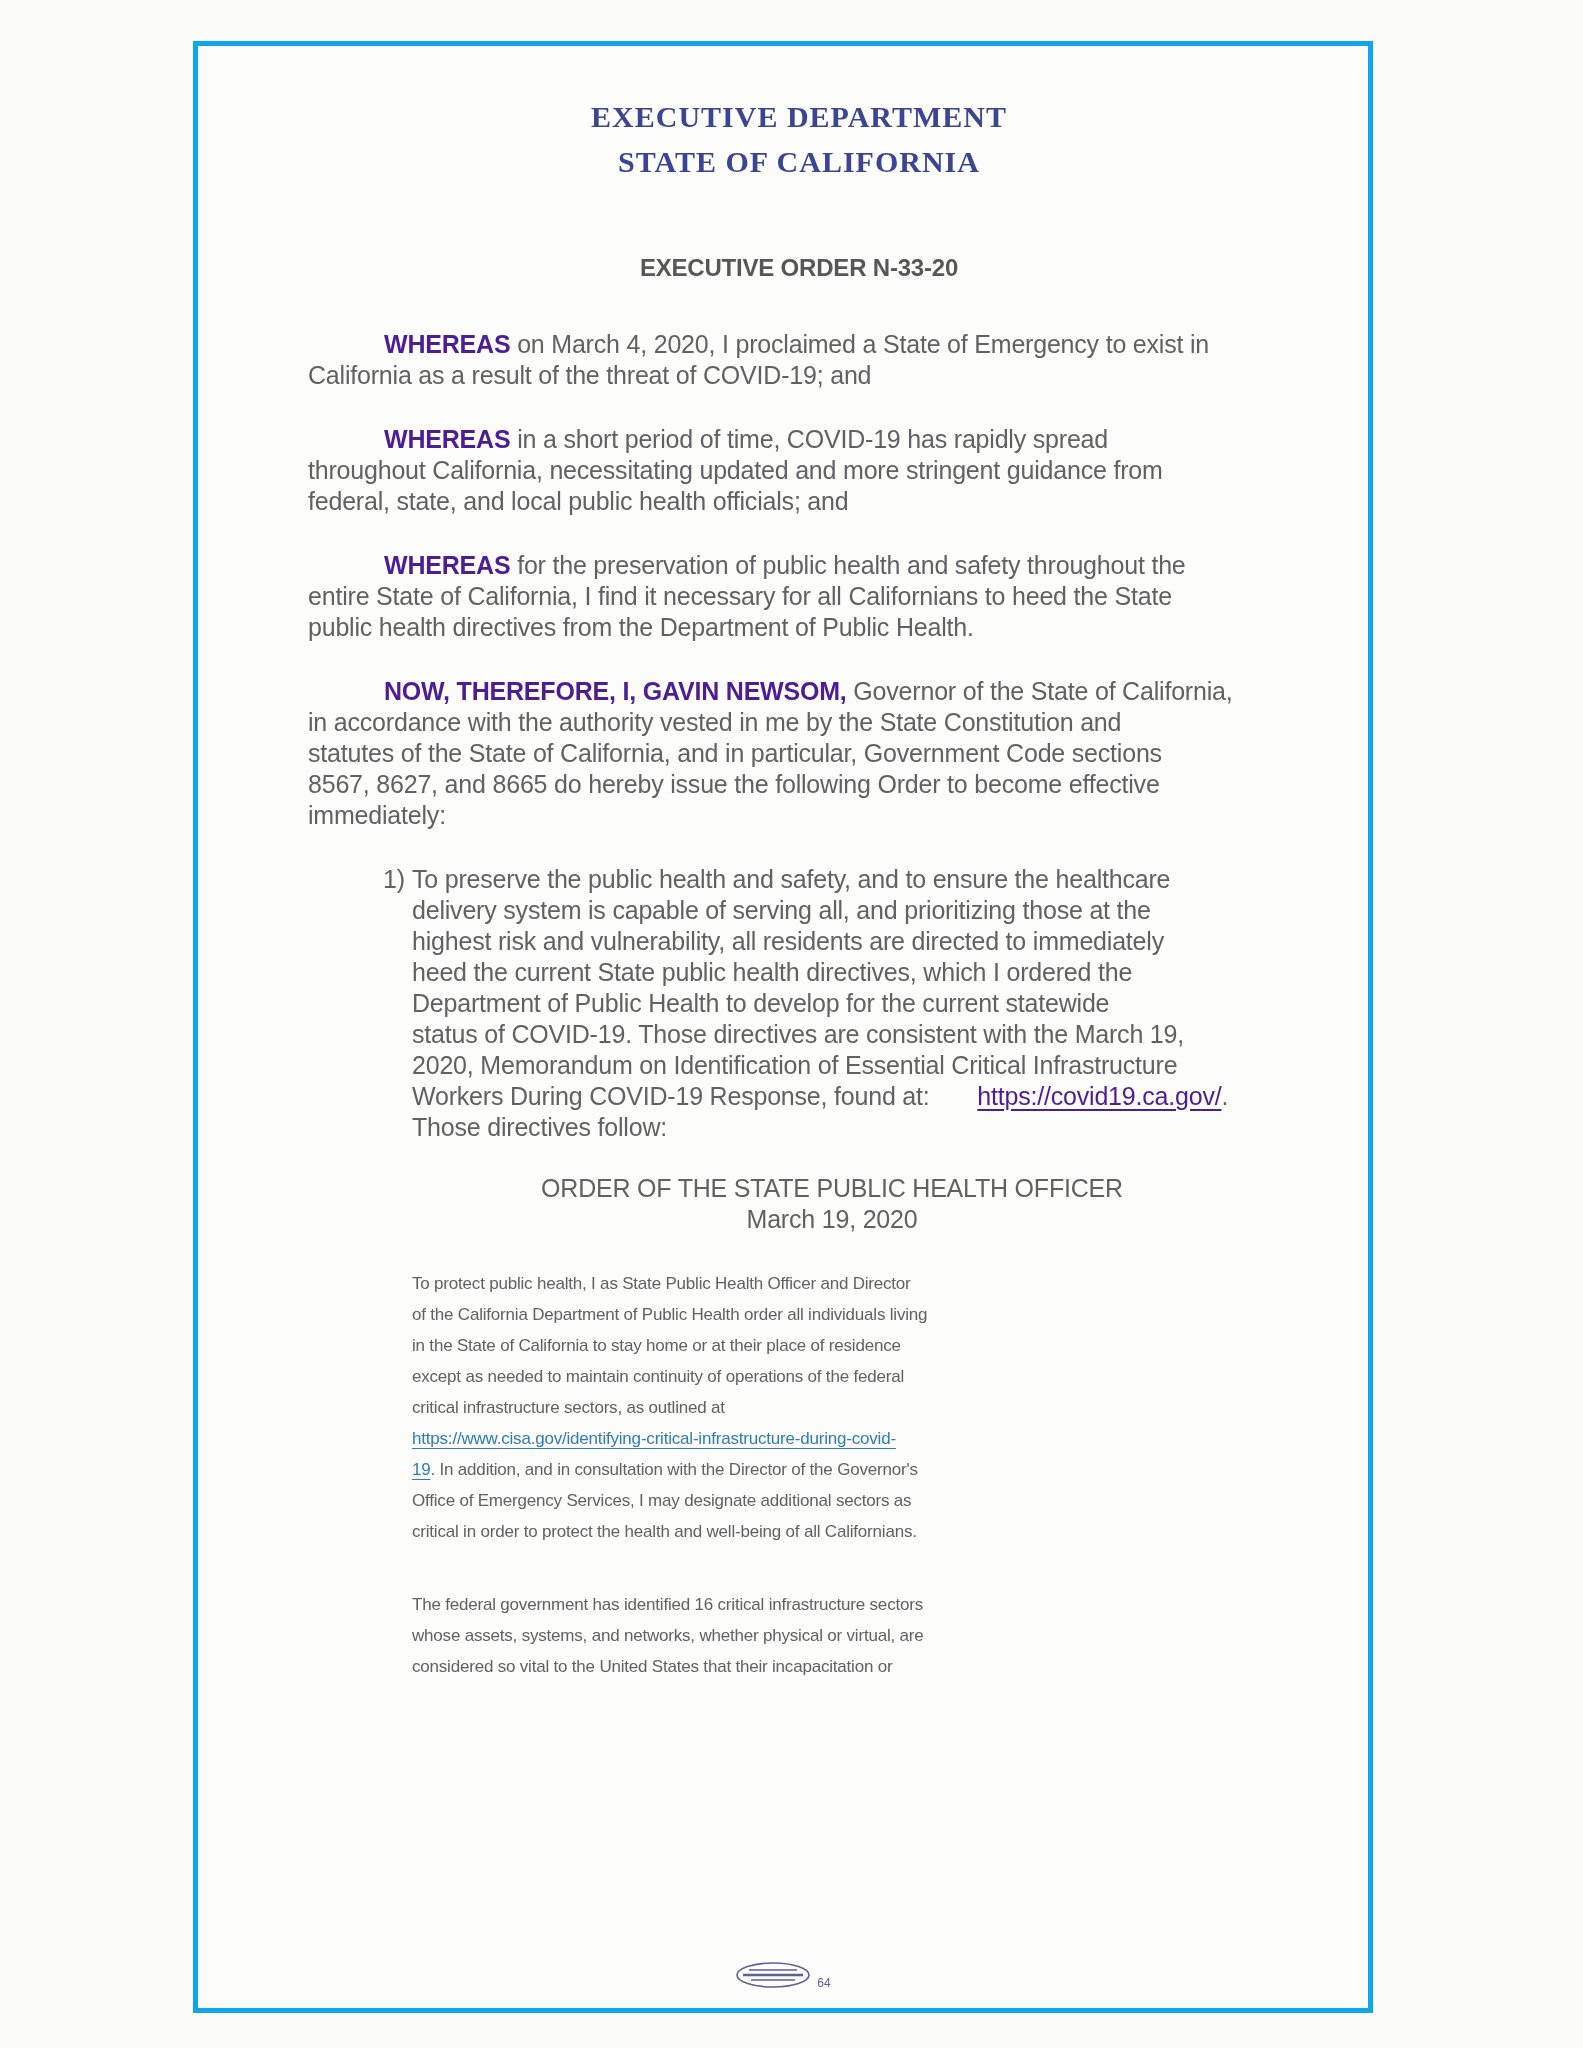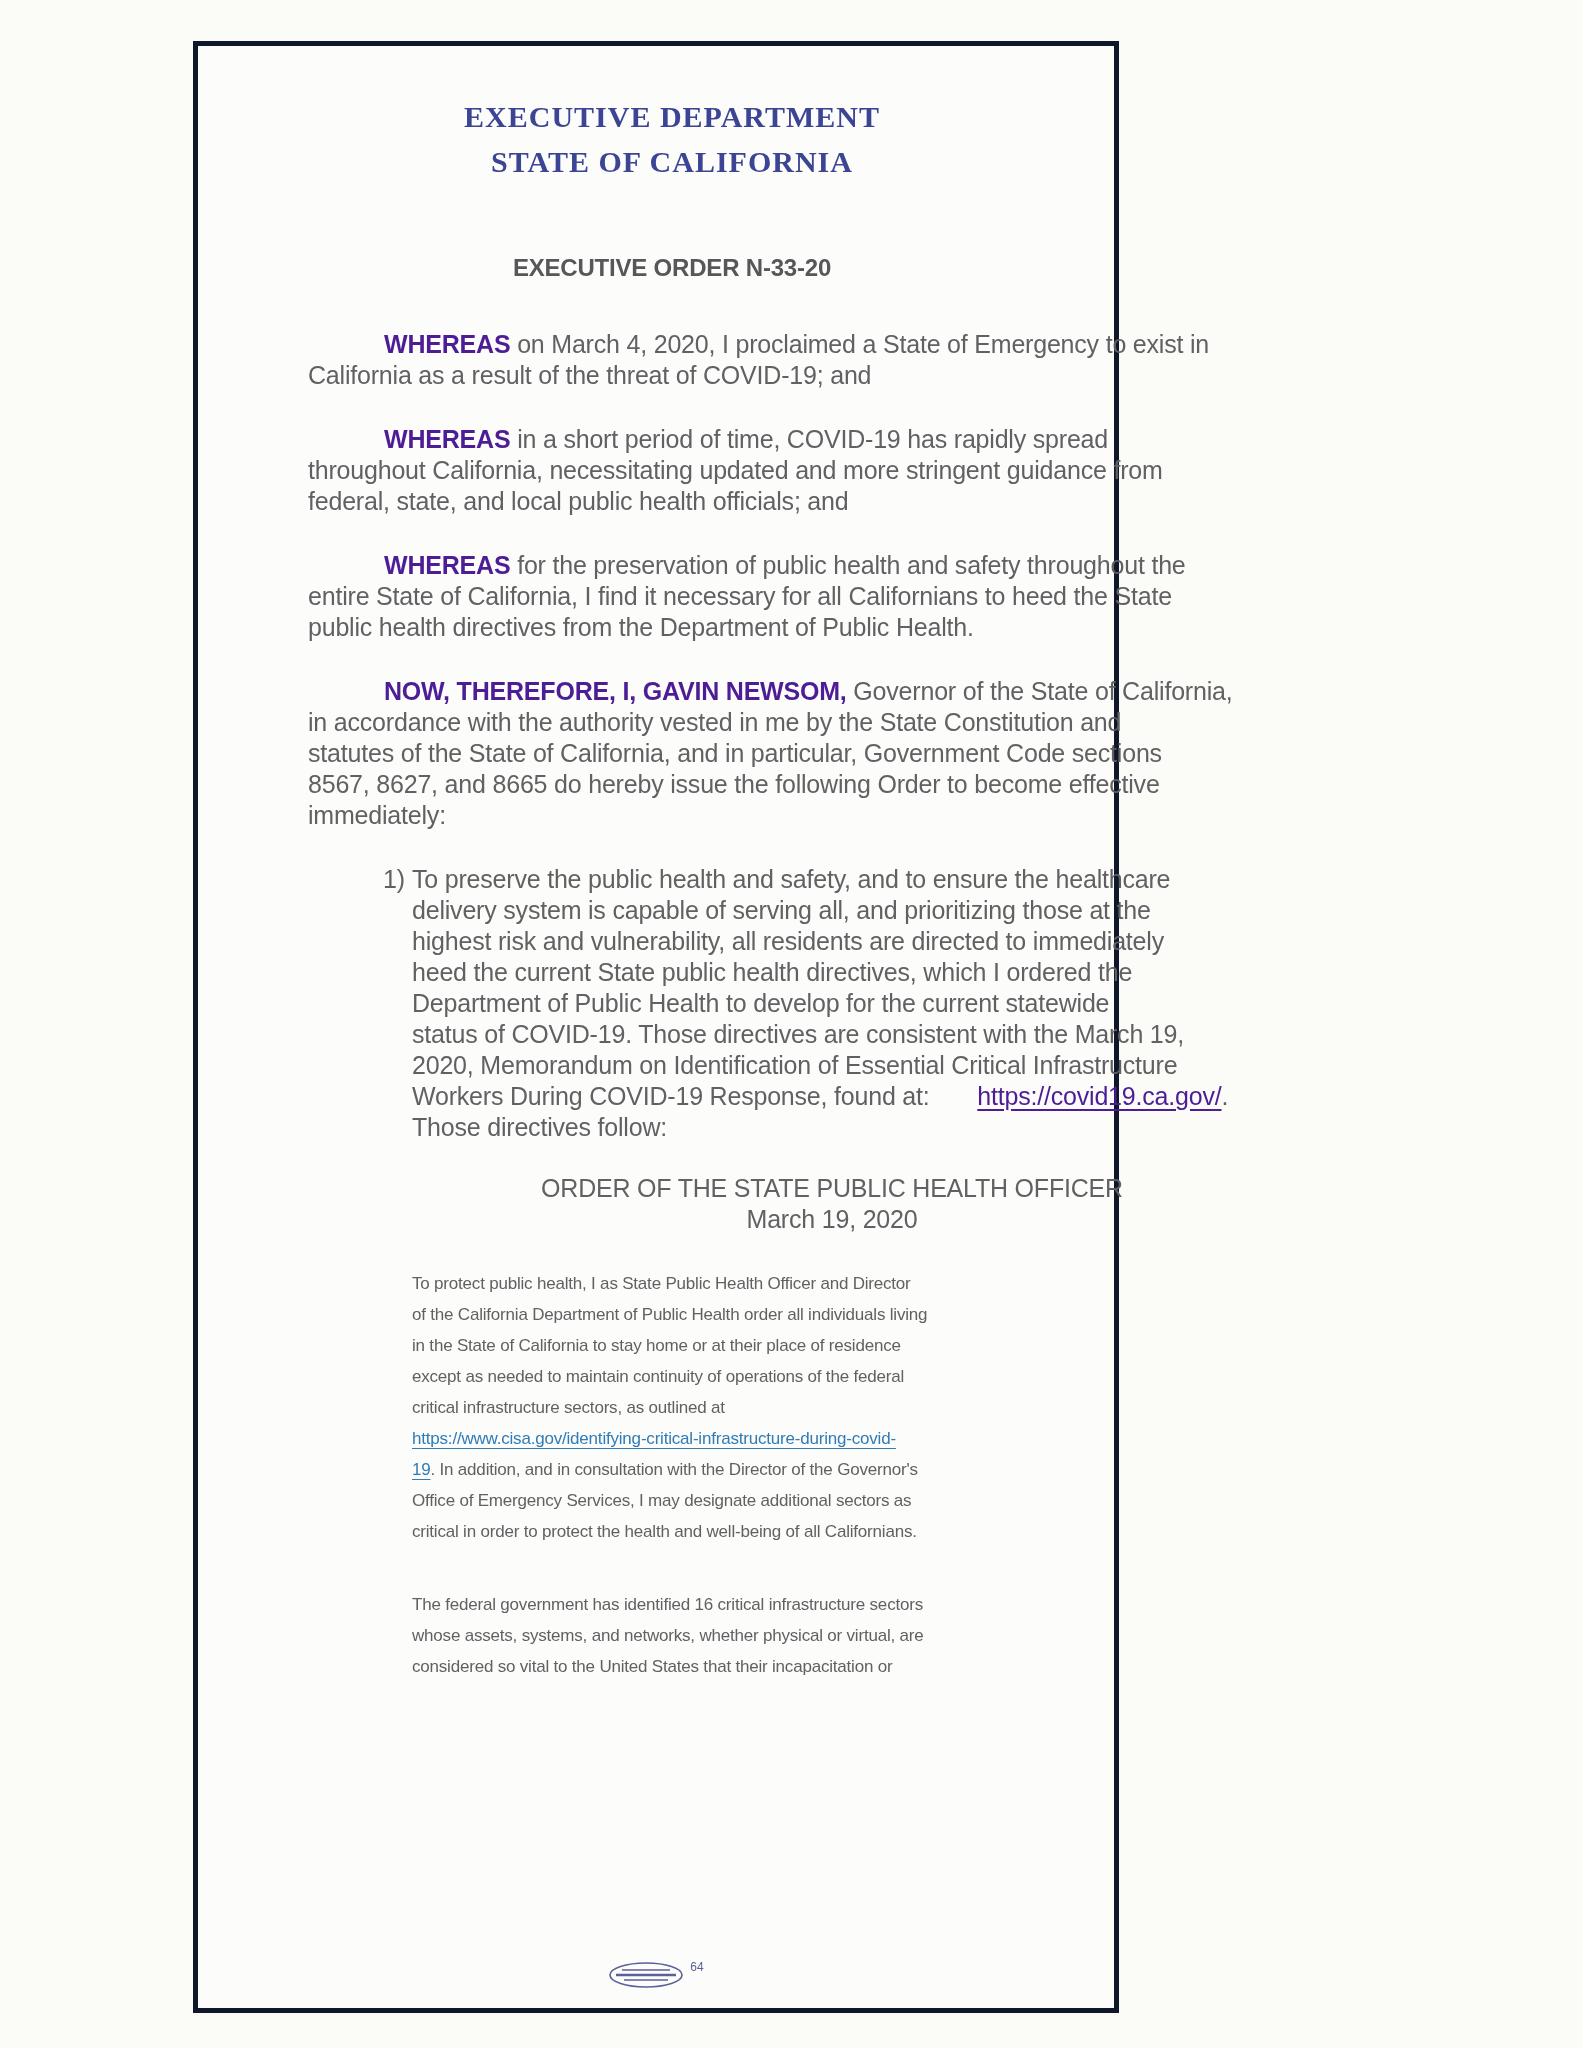--- a/index.html
+++ b/index.html
@@ -11,23 +11,23 @@
     width: 1583px;
     height: 2048px;
     background: #fbfbf8;
     overflow: hidden;
   }
 
   .border-frame {
     position: absolute;
     left: 193px;
     top: 41px;
-    width: 926px;
+    width: 1180px;
     height: 1972px;
-    border: 5px solid #0f172a;
+    border: 5px solid #0ea5e9;
     background: #fcfcfa;
   }
 
   .content {
     position: relative;
     width: 100%;
     height: 100%;
     padding: 44px 78px 0 110px;
     color: #616164;
   }
@@ -123,21 +123,21 @@
 
   .footer-mark {
     position: absolute;
     bottom: 14px;
     left: 0;
     width: 100%;
     text-align: center;
   }
   .footer-mark .bug-wrap {
     display: inline-flex;
-    align-items: flex-start;
+    align-items: flex-end;
     gap: 4px;
   }
   .union-number {
     font-size: 12px;
     color: #5b5f9b;
     letter-spacing: 0;
   }
 </style>
 </head>
 <body>

